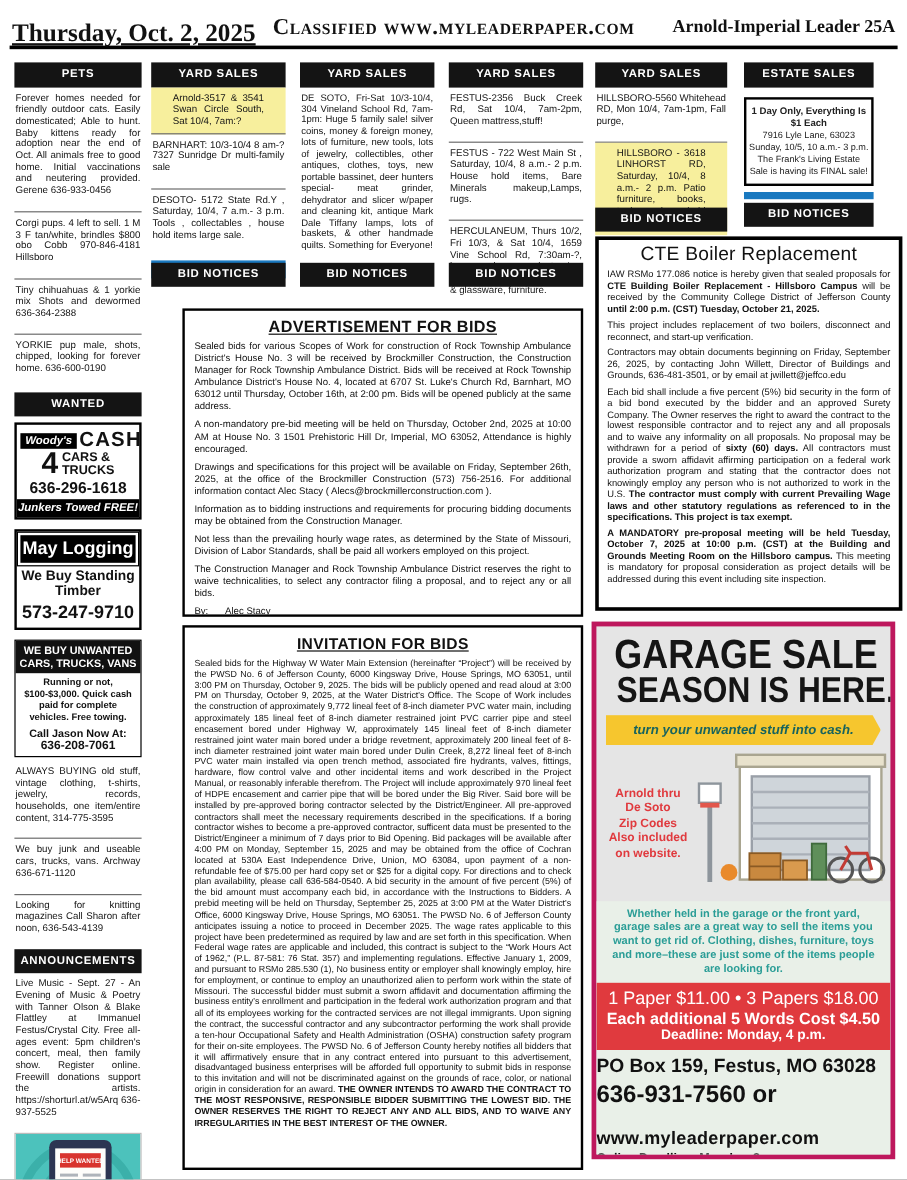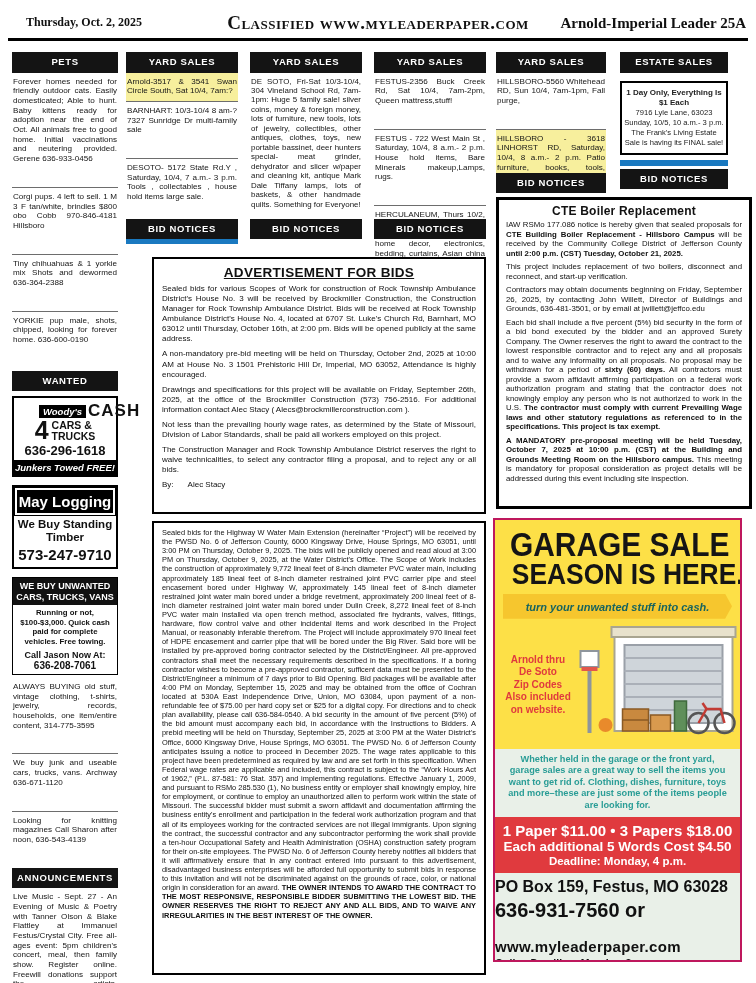--- a/index.html
+++ b/index.html
@@ -1,41 +1,41 @@
 <!DOCTYPE html>
 <html><head>
 <meta charset="utf-8">
 <style>
   html,body{margin:0;padding:0;background:#9a9a9a;}
   .page{position:relative;width:756px;height:983px;background:#fff;margin:0 auto;
         font-family:"Liberation Sans",sans-serif;overflow:hidden;color:#111;}
   
   .hdr{position:absolute;top:8px;left:8px;width:740px;height:30px;
        border-bottom:3px solid #000;font-family:"Liberation Serif",serif;}
-  .hdr-date{position:absolute;left:18px;top:7px;font-size:12px;font-weight:bold;}
+  .hdr-date{position:absolute;left:2px;top:7px;font-size:21px;font-weight:bold;text-decoration:underline;}
   .hdr-center{position:absolute;left:0;right:0;top:4px;text-align:center;font-size:19px;
               font-weight:bold;font-variant:small-caps;letter-spacing:.5px;}
   .hdr-right{position:absolute;right:2px;top:7px;font-size:15px;font-weight:bold;}
   
   .col{position:absolute;display:flex;flex-direction:column;}
   .sechead{background:#141414;color:#fff;font-weight:bold;font-size:9.5px;line-height:1;
            text-align:center;padding:5px 0 6px;letter-spacing:.6px;flex:none;}
   .bidbar{position:absolute;left:0;right:0;bottom:0;margin-top:32px;}
-  .ad{font-size:8.1px;line-height:1.2;text-align:justify;padding:4px 1px 23px;
+  .ad{font-size:8.1px;line-height:1.2;text-align:justify;padding:4px 1px 12px;
       border-bottom:1px solid #6d6d6d;color:#151515;}
   .nb{border-bottom:none;}
-  .hl{background:#f7ef9d;padding:4px 1px 5px;}
+  .hl{background:#f7ef9d;padding:4px 18px 5px;}
   .bluebar{background:#1a79c0;height:15px;margin:4px 0 0;flex:none;}
   .bluebar.thin{height:6px;margin:5px 0 0;}
   
   .boxad{border:2px solid #000;margin:5px 0 3px;flex:none;background:#fff;}
   .woody{padding:3px 3px 0;}
   .w-row1{display:flex;align-items:center;gap:2px;}
   .w-name{background:#000;color:#fff;font-style:italic;font-weight:bold;font-size:9.5px;
-          padding:1px 4px;white-space:nowrap;margin-left:22px;}
+          padding:1px 4px;white-space:nowrap;}
   .w-cash{font-weight:900;font-size:17px;letter-spacing:1px;}
   .w-row2{display:flex;align-items:center;justify-content:center;gap:3px;margin-top:-2px;}
   .w-4{font-size:25px;font-weight:900;line-height:.9;}
   .w-cars{font-size:10.5px;font-weight:900;line-height:1;text-align:left;}
   .w-phone{text-align:center;font-weight:900;font-size:13px;margin:1px 0 2px;}
   .w-band{background:#000;color:#fff;font-style:italic;font-weight:bold;font-size:9.5px;
           text-align:center;padding:2px 0;margin:0 -3px;}
   .may .may-title{background:#000;color:#fff;font-weight:bold;font-size:15px;text-align:center;
                   padding:3px 0;border:2px solid #fff;outline:1px solid #000;margin:1px;}
   .may-line{font-weight:bold;font-size:11.5px;text-align:center;margin-top:3px;line-height:1.15;}
@@ -57,40 +57,40 @@
   .legalbox{position:absolute;border:2px solid #000;background:#fff;overflow:hidden;padding:5px 8px;}
   .legal-title{text-align:center;font-weight:bold;text-decoration:underline;margin:1px 0 4px;}
   .adv .legal-title{font-size:13.5px;letter-spacing:.3px;}
   .inv .legal-title{font-size:13px;letter-spacing:.3px;}
   .lp{font-size:8px;line-height:1.26;text-align:justify;margin:0 0 5px;}
   .sig{font-size:8px;line-height:1.3;display:flex;gap:14px;margin-top:2px;}
   .inv-body{font-size:7.4px;line-height:1.23;text-align:justify;}
   .inv-body b{font-weight:bold;}
   
   .cte{padding:3px 7px;}
-  .cte-title{text-align:center;font-weight:700;font-size:12px;letter-spacing:.2px;margin:1px 0 2px;}
+  .cte-title{text-align:center;font-weight:400;font-size:16px;letter-spacing:.2px;margin:1px 0 2px;}
   .cte p{font-size:7.8px;line-height:1.22;text-align:justify;margin:0 0 4px;}
   
-  .garage{position:absolute;border:2px solid #be185d;background:#fde047;overflow:hidden;}
+  .garage{position:absolute;border:4px solid #be185d;background:#e5e5e5;overflow:hidden;}
   .g-h1,.g-h2{text-align:center;font-weight:900;color:#151515;line-height:.95;}
   .g-h1{font-size:34px;margin-top:8px;}
   .g-h2{font-size:30px;}
   .g-h1 span,.g-h2 span{display:inline-block;transform:scaleX(.88);transform-origin:center;white-space:nowrap;}
   .g-ribbon{background:#f6c62e;margin:5px 8px 2px;padding:3px 0 4px;text-align:center;
             clip-path:polygon(0 0,97% 0,100% 50%,97% 100%,0 100%);}
   .g-ribbon span{color:#17635e;font-weight:bold;font-style:italic;font-size:11px;}
   .g-mid{display:flex;align-items:center;}
   .g-zip{width:78px;flex:none;text-align:center;color:#e03a3e;font-weight:900;font-size:10px;
          line-height:1.25;padding-left:4px;}
   .g-art{flex:1;}
   .g-bottom{background:#e9f0e8;padding-top:5px;}
   .g-para{color:#2a9d96;font-weight:800;font-size:9.2px;line-height:1.25;text-align:center;
           padding:0 10px;}
   .g-redband{background:#e03a3e;color:#fff;text-align:center;margin-top:6px;padding:5px 0 6px;}
-  .g-price1{font-weight:700;font-size:15px;}
+  .g-price1{font-weight:400;font-size:15px;}
   .g-price2{font-weight:900;font-size:13.5px;}
   .g-price3{font-weight:900;font-size:11.5px;margin-top:1px;}
   .g-addr{text-align:left;padding:5px 0 8px;color:#111;}
   .g-addr1{font-weight:900;font-size:16px;}
   .g-addr2{font-weight:900;font-size:20px;margin-top:3px;}
   .g-addr3{font-weight:900;font-size:15px;margin-top:16px;letter-spacing:.3px;}
   .g-addr4{font-weight:800;font-size:10.5px;margin-top:2px;}
 </style>
 </head>
 <body>
@@ -199,21 +199,21 @@
   <div class="col" style="left:374px;top:52px;width:112px;height:187px;">
     <div class="sechead">YARD SALES</div>
     <div class="ad">FESTUS-2356 Buck Creek Rd, Sat 10/4, 7am-2pm, Queen mattress,stuff!</div>
     <div class="ad">FESTUS - 722 West Main St , Saturday, 10/4, 8 a.m.- 2 p.m. House hold items, Bare Minerals makeup,Lamps, rugs.</div>
     <div class="ad nb">HERCULANEUM, Thurs 10/2, Fri 10/3, &amp; Sat 10/4, 1659 Vine School Rd, 7:30am-?, home decor, electronics, bedding, curtains, Asian china &amp; glassware, furniture.</div>
     <div class="sechead bidbar">BID NOTICES</div>
   </div>
 
   <div class="col" style="left:496px;top:52px;width:110px;height:141px;">
     <div class="sechead">YARD SALES</div>
-    <div class="ad">HILLSBORO-5560 Whitehead RD, Sun 10/4, 7am-1pm, Fall purge,</div>
+    <div class="ad">HILLSBORO-5560 Whitehead RD, Mon 10/4, 7am-1pm, Fall purge,</div>
     <div class="ad hl nb">HILLSBORO - 3618 LINHORST RD, Saturday, 10/4, 8 a.m.- 2 p.m. Patio furniture, books, tools, household items, misc.</div>
     <div class="sechead bidbar">BID NOTICES</div>
   </div>
 
   <div class="col" style="left:620px;top:52px;width:108px;height:137px;">
     <div class="sechead">ESTATE SALES</div>
     <div class="estatebox">
       <div class="ebl b">1 Day Only, Everything Is</div>
       <div class="ebl b">$1 Each</div>
       <div class="ebl">7916 Lyle Lane, 63023</div>
@@ -232,32 +232,34 @@
     <p>Contractors may obtain documents beginning on Friday, September 26, 2025, by contacting John Willett, Director of Buildings and Grounds, 636-481-3501, or by email at jwillett@jeffco.edu</p>
     <p><span>Each bid shall include a five percent (5%) bid security in the form of a bid bond executed by the bidder and an approved Surety Company. The Owner reserves the right to award the contract to the lowest responsible contractor and to reject any and all proposals and to waive any informality on all proposals. No proposal may be withdrawn for a period of </span><b>sixty (60) days.</b><span> All contractors must provide a sworn affidavit affirming participation on a federal work authorization program and stating that the contractor does not knowingly employ any person who is not authorized to work in the U.S. </span><b>The contractor must comply with current Prevailing Wage laws and other statutory regulations as referenced to in the specifications. This project is tax exempt.</b></p>
     <p><b>A MANDATORY pre-proposal meeting will be held Tuesday, October 7, 2025 at 10:00 p.m. (CST) at the Building and Grounds Meeting Room on the Hillsboro campus.</b><span> This meeting is mandatory for proposal consideration as project details will be addressed during this event including site inspection.</span></p>
   </div>
 
   <div class="legalbox adv" style="left:152px;top:257px;width:314px;height:243px;">
     <div class="legal-title">ADVERTISEMENT FOR BIDS</div>
     <p class="lp">Sealed bids for various Scopes of Work for construction of Rock Township Ambulance District's House No. 3 will be received by Brockmiller Construction, the Construction Manager for Rock Township Ambulance District. Bids will be received at Rock Township Ambulance District's House No. 4, located at 6707 St. Luke's Church Rd, Barnhart, MO 63012 until Thursday, October 16th, at 2:00 pm. Bids will be opened publicly at the same address.</p>
     <p class="lp">A non-mandatory pre-bid meeting will be held on Thursday, October 2nd, 2025 at 10:00 AM at House No. 3 1501 Prehistoric Hill Dr, Imperial, MO 63052, Attendance is highly encouraged.</p>
     <p class="lp">Drawings and specifications for this project will be available on Friday, September 26th, 2025, at the office of the Brockmiller Construction (573) 756-2516. For additional information contact Alec Stacy ( Alecs@brockmillerconstruction.com ).</p>
+    <p class="lp">Information as to bidding instructions and requirements for procuring bidding documents may be obtained from the Construction Manager.</p>
     <p class="lp">Not less than the prevailing hourly wage rates, as determined by the State of Missouri, Division of Labor Standards, shall be paid all workers employed on this project.</p>
     <p class="lp">The Construction Manager and Rock Township Ambulance District reserves the right to waive technicalities, to select any contractor filing a proposal, and to reject any or all bids.</p>
     <div class="sig">
       <span>By:</span>
       <span>
         <span>Alec Stacy</span><br>
         
       </span>
     </div>
   </div>
 
   <div class="legalbox inv" style="left:152px;top:521px;width:314px;height:440px;">
+    <div class="legal-title">INVITATION FOR BIDS</div>
     <div class="inv-body"><span>Sealed bids for the Highway W Water Main Extension (hereinafter “Project”) will be received by the PWSD No. 6 of Jefferson County, 6000 Kingsway Drive, House Springs, MO 63051, until 3:00 PM on Thursday, October 9, 2025.  The bids will be publicly opened and read aloud at 3:00 PM on Thursday, October 9, 2025, at the Water District's Office.  The Scope of Work includes the construction of approximately 9,772 lineal feet of 8-inch diameter PVC water main, including approximately 185 lineal feet of 8-inch diameter restrained joint PVC carrier pipe and steel encasement bored under Highway W, approximately 145 lineal feet of 8-inch diameter restrained joint water main bored under a bridge revetment, approximately 200 lineal feet of 8-inch diameter restrained joint water main bored under Dulin Creek, 8,272 lineal feet of 8-inch PVC water main installed via open trench method, associated fire hydrants, valves, fittings, hardware, flow control valve and other incidental items and work described in the Project Manual, or reasonably inferable therefrom. The Project will include approximately 970 lineal feet of HDPE encasement and carrier pipe that will be bored under the Big River. Said bore will be installed by pre-approved boring contractor selected by the District/Engineer. All pre-approved contractors shall meet the necessary requirements described in the specifications. If a boring contractor wishes to become a pre-approved contractor, sufficent data must be presented to the District/Engineer a minimum of 7 days prior to Bid Opening.  Bid packages will be available after 4:00 PM on Monday, September 15, 2025 and may be obtained from the office of Cochran located at 530A East Independence Drive, Union, MO 63084, upon payment of a non-refundable fee of $75.00 per hard copy set or $25 for a digital copy. For directions and to check plan availability, please call 636-584-0540.  A bid security in the amount of five percent (5%) of the bid amount must accompany each bid, in accordance with the Instructions to Bidders.  A prebid meeting will be held on Thursday, September 25, 2025 at 3:00 PM at the Water District's Office, 6000 Kingsway Drive, House Springs, MO 63051. The PWSD No. 6 of Jefferson County anticipates issuing a notice to proceed in December 2025. The wage rates applicable to this project have been predetermined as required by law and are set forth in this specification. When Federal wage rates are applicable and included, this contract is subject to the “Work Hours Act of 1962,” (P.L. 87-581: 76 Stat. 357) and implementing regulations.  Effective January 1, 2009, and pursuant to RSMo 285.530 (1), No business entity or employer shall knowingly employ, hire for employment, or continue to employ an unauthorized alien to perform work within the state of Missouri. The successful bidder must submit a sworn affidavit and documentation affirming the business entity's enrollment and participation in the federal work authorization program and that all of its employees working for the contracted services are not illegal immigrants. Upon signing the contract, the successful contractor and any subcontractor performing the work shall provide a ten-hour Occupational Safety and Health Administration (OSHA) construction safety program for their on-site employees.  The PWSD No. 6 of Jefferson County hereby notifies all bidders that it will affirmatively ensure that in any contract entered into pursuant to this advertisement, disadvantaged business enterprises will be afforded full opportunity to submit bids in response to this invitation and will not be discriminated against on the grounds of race, color, or national origin in consideration for an award. </span><b>THE OWNER INTENDS TO AWARD THE CONTRACT TO THE MOST RESPONSIVE, RESPONSIBLE BIDDER SUBMITTING THE LOWEST BID. THE OWNER RESERVES THE RIGHT TO REJECT ANY AND ALL BIDS, AND TO WAIVE ANY IRREGULARITIES IN THE BEST INTEREST OF THE OWNER.</b></div>
   </div>
 
   <div class="garage" style="left:493px;top:518px;width:245px;height:440px;">
     <div class="g-h1"><span>GARAGE SALE</span></div>
     <div class="g-h2"><span>SEASON IS HERE...</span></div>
     <div class="g-ribbon"><span>turn your unwanted stuff into cash.</span></div>
     <div class="g-mid">
       <div class="g-zip">
         <div>Arnold thru</div>

